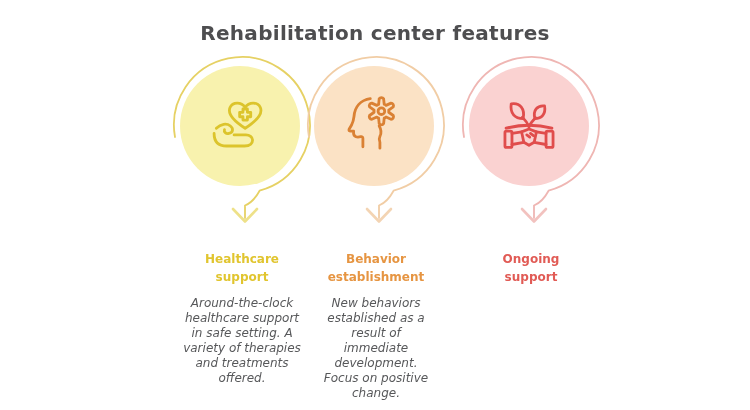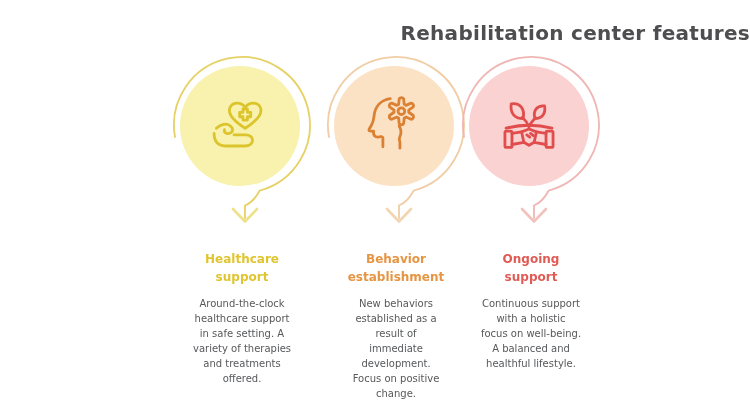--- a/index.html
+++ b/index.html
@@ -3,49 +3,50 @@
 <meta charset="utf-8">
 <style>
   html,body{margin:0;padding:0;}
   body{
     width:750px;height:410px;position:relative;overflow:hidden;
     background:#ffffff;
     font-family:"DejaVu Sans","Liberation Sans",sans-serif;
   }
   .page-title{
     position:absolute;top:8px;left:0;width:750px;
-    text-align:right;
+    text-align:center;
     font-size:20px;font-weight:800;letter-spacing:.3px;
     color:#4e4e50;
   }
   .col{position:absolute;top:53px;width:150px;text-align:center;}
   .col-1{left:167px;}
-  .col-2{left:321px;}
+  .col-2{left:301px;}
   .col-3{left:456px;}
   .motif{display:block;width:150px;height:180px;}
   .motif .ring{fill:none;stroke-width:1.8;stroke-linecap:round;}
   .motif .chev{fill:none;stroke-width:2.6;stroke-linecap:round;stroke-linejoin:round;}
   .motif .icon path, .motif .icon circle, .motif .icon rect{
     fill:none;stroke-width:3.8;stroke-linecap:round;stroke-linejoin:round;
   }
   .c1 .bg{fill:#f8f2ae;} .c1 .ring{stroke:#e6d164;} .c1 .chev{stroke:#eee189;} .c1 .icon *{stroke:#dcc42c;}
   .c2 .bg{fill:#fbe2c5;} .c2 .ring{stroke:#f1cda5;} .c2 .chev{stroke:#f3d4b3;} .c2 .icon *{stroke:#da8134;}
   .c3 .bg{fill:#fad2d1;} .c3 .ring{stroke:#efb6b3;} .c3 .chev{stroke:#f2c2bf;} .c3 .icon *{stroke:#e04d4c;}
   .feature-heading{
     margin:17px 0 0 0;
     font-size:12px;font-weight:800;line-height:18px;
     white-space:pre-line;
   }
   .c1 .feature-heading{color:#e1c52f;}
   .c2 .feature-heading{color:#e69542;}
   .c3 .feature-heading{color:#e15b55;}
   .feature-desc{
     margin:10px 0 0 0;
-    font-size:10px;line-height:15px;color:#57585a;
+    font-size:12px;line-height:15px;color:#57585a;
     white-space:pre-line;
+    font-style:italic;
   }
 </style>
 </head>
 <body>
 
 <h1 class="page-title">Rehabilitation center features</h1>
 
 <div class="col col-1 c1">
   <svg class="motif" viewBox="0 0 150 180" aria-hidden="true">
     <circle class="bg" cx="73" cy="73" r="60"></circle>
@@ -108,18 +109,13 @@
       <path d="M 73 60 L 60 58"></path>
       <path d="M 40 58 L 50 54 L 60 58 L 57 72 L 50 76 L 43 72 Z"></path>
       <path d="M 47 62 L 51 65"></path>
       <path d="M 52 60 L 56 63"></path>
       <path d="M 27 75 L 43 72"></path>
       <path d="M 73 75 L 57 72"></path>
     </g>
   </svg>
   <h2 class="feature-heading">Ongoing
 support</h2>
-  <p class="feature-desc">Continuous support
-with a holistic
-focus on well-being.
-A balanced and
-healthful lifestyle.</p>
 </div>
 
 </body></html>

